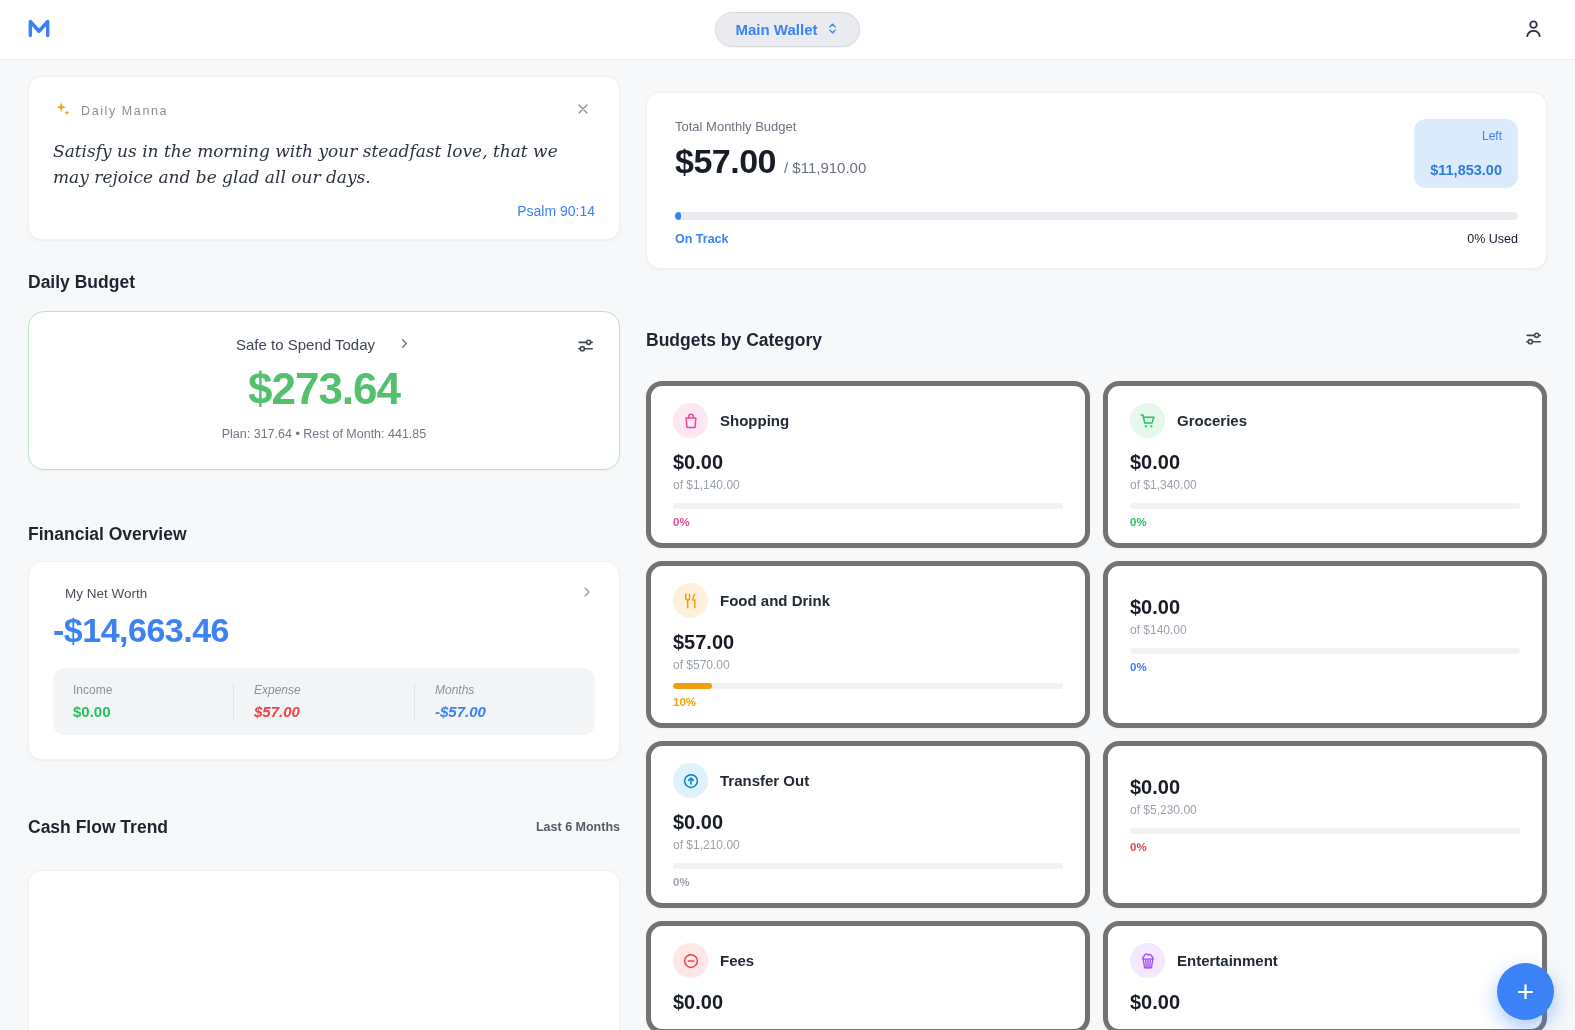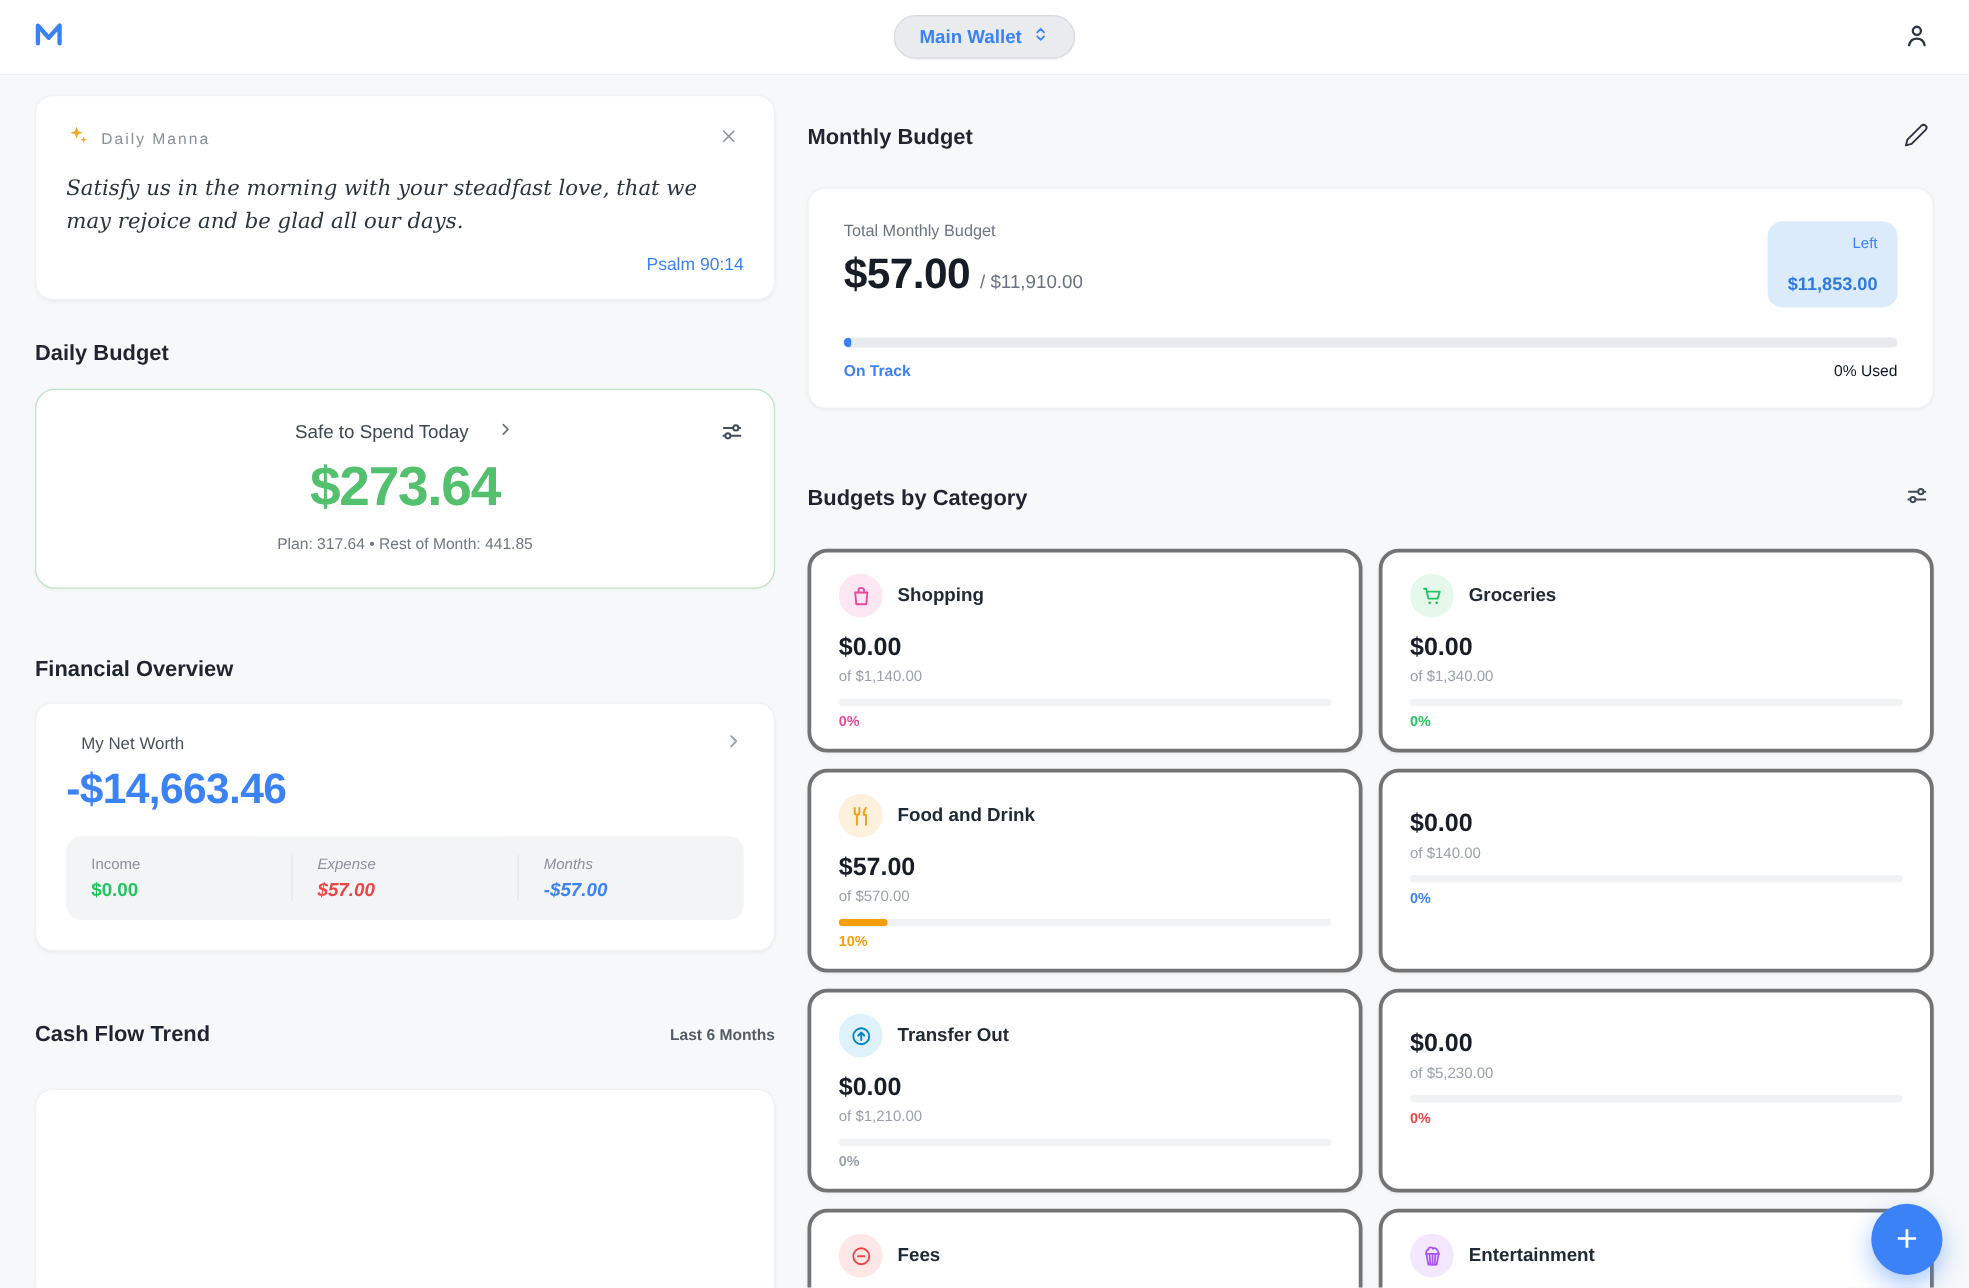--- a/index.html
+++ b/index.html
@@ -85,21 +85,21 @@
   .left-value { color:#2f7be0; font-size:14.5px; font-weight:700; margin-top:19px; }
   .mb-track { height:8px; background:#e8eaee; border-radius:6px; margin-top:24px; overflow:hidden; }
   .mb-fill { height:100%; background:#3b82f6; border-radius:6px; min-width:5px; }
   .mb-foot { display:flex; justify-content:space-between; margin-top:12px; font-size:12.5px; }
   .on-track { color:#3b82f6; font-weight:600; }
   .used { color:#0f172a; }
   
   .catsec-head { display:flex; justify-content:space-between; align-items:center; margin-top:46px; }
   .cat-grid { display:grid; grid-template-columns:1fr 1fr; gap:13px; margin-top:16px; }
   .cat-card {
-    background:#fff; border:3px solid #737373; border-radius:16px;
+    background:#fff; border:5px solid #737373; border-radius:16px;
     box-shadow:0 1px 3px rgba(16,24,40,.05); padding:17px 22px 15px; cursor:pointer;
   }
   .cat-top { display:flex; align-items:center; gap:12px; }
   .cat-ic {
     width:35px; height:35px; border-radius:50%; flex:none;
     display:flex; align-items:center; justify-content:center;
     background:var(--bg); color:var(--c);
   }
   .cat-name { font-size:15px; font-weight:600; color:#222a35; }
   .cat-amt { font-size:20px; font-weight:800; color:#171c26; margin-top:13px; }
@@ -234,30 +234,20 @@
       <span class="range">Last 6 Months</span>
     </div>
     <section class="card chart-card">
       <div class="chart-area"></div>
     </section>
 
   </div>
 
   <div class="col-right">
 
-    <div class="mb-head">
-      <h2 class="section-h">Monthly Budget</h2>
-      <button class="icon-btn">
-        <span>
-          <svg width="20" height="20" viewBox="0 0 24 24" fill="none" stroke="#2b3440" stroke-width="1.8" stroke-linecap="round" stroke-linejoin="round">
-              <path d="M17 3a2.8 2.8 0 014 4L7.5 20.5 2 22l1.5-5.5z"></path>
-            </svg>
-        </span>
-      </button>
-    </div>
     <section class="card mb-card">
       <div class="mb-top">
         <div>
           <div class="mb-total-label">Total Monthly Budget</div>
           <div class="mb-amount-row">
             <span class="mb-spent">$57.00</span>
             <span class="mb-of">/ $11,910.00</span>
           </div>
         </div>
         <div class="left-box">

